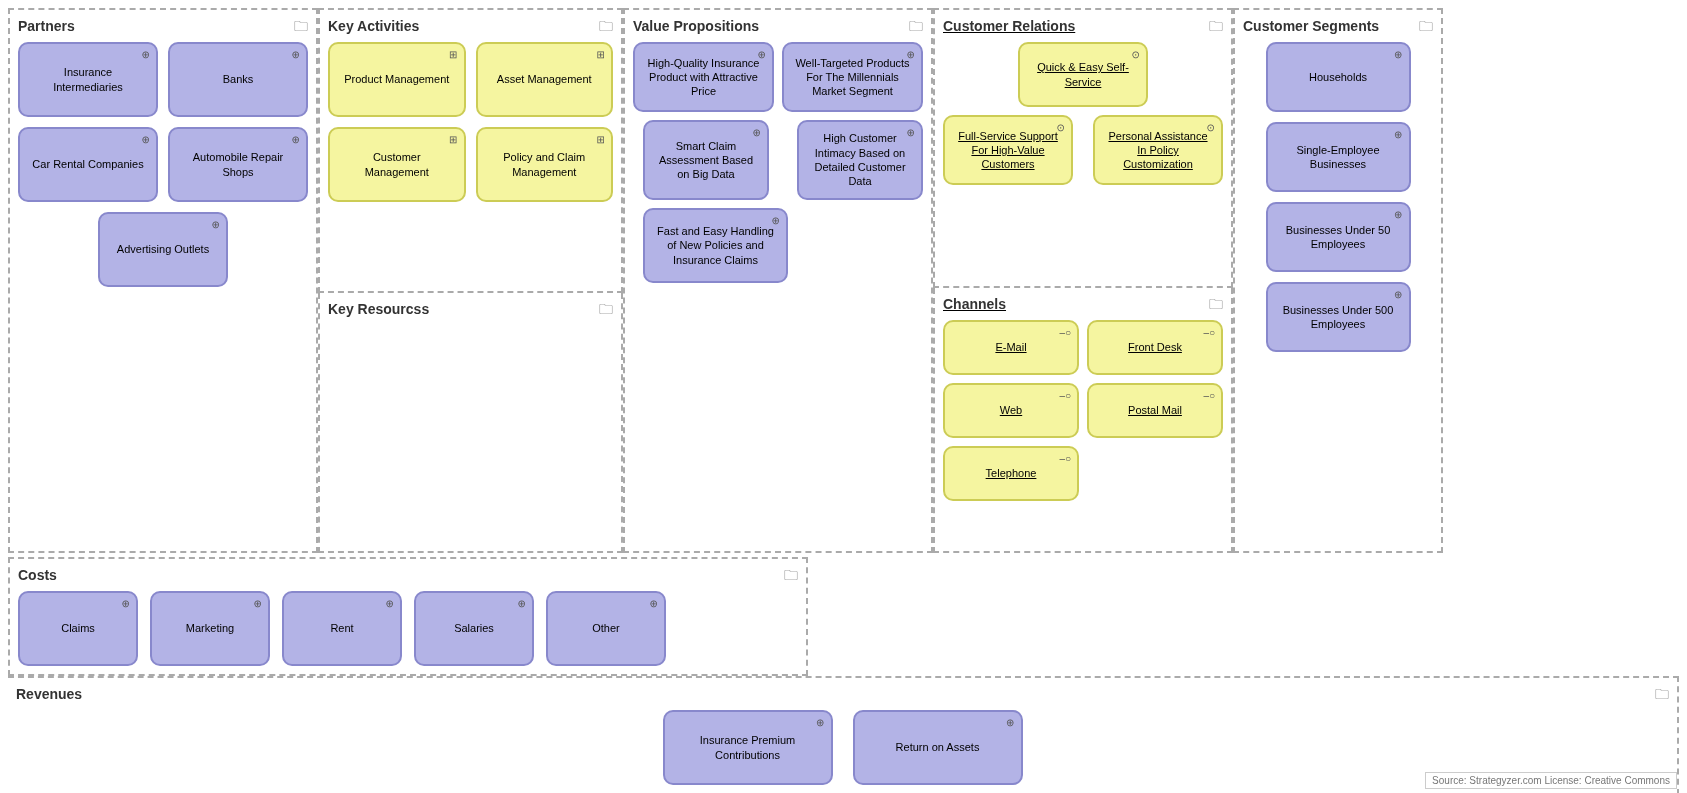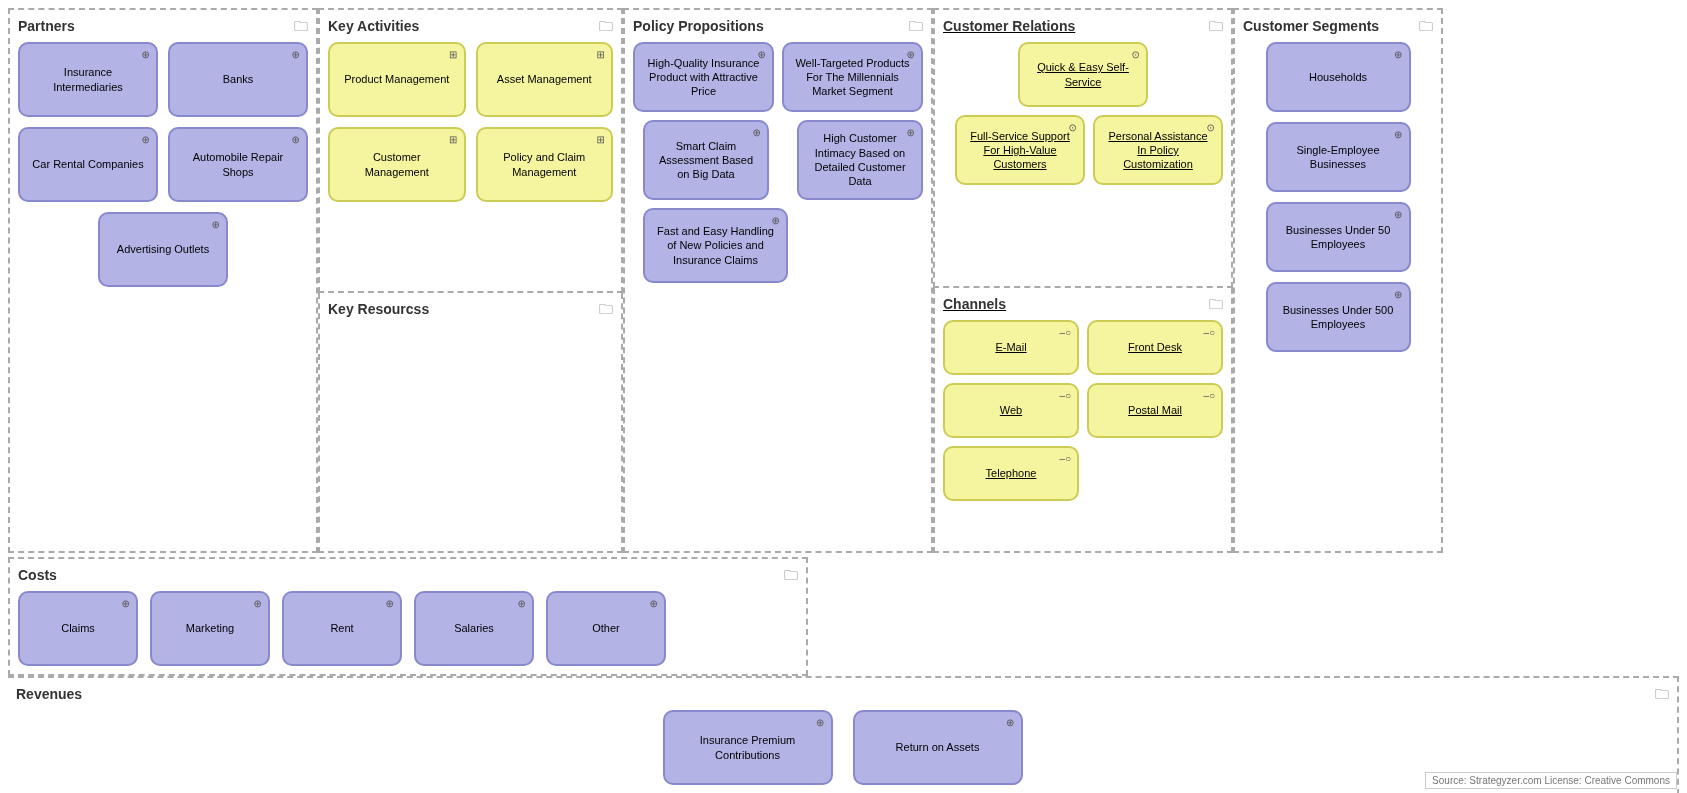--- a/index.html
+++ b/index.html
@@ -320,21 +320,21 @@
           </div>
         </div>
       </div>
       <div class="section-resources-inner">
         <span class="section-title">Key Resourcss</span>
         <span class="section-icon">🗀</span>
       </div>
     </div>
 
     <div class="section section-value">
-      <span class="section-title">Policy Propositions</span>
+      <span class="section-title">Value Propositions</span>
       <span class="section-icon">🗀</span>
       <div class="value-cards">
         <div class="value-row">
           <div class="card card-purple" style="width:155px; min-height:70px;">
             <span>High-Quality Insurance Product with Attractive Price</span>
             <span class="card-icon">⊕</span>
           </div>
           <div class="card card-purple" style="width:155px; min-height:70px;">
             <span>Well-Targeted Products For The Millennials Market Segment</span>
             <span class="card-icon">⊕</span>
@@ -363,21 +363,21 @@
       <div class="section-relations-inner">
         <span class="section-title">Customer Relations</span>
         <span class="section-icon">🗀</span>
         <div style="display:flex; flex-direction:column; gap:8px; margin-top:8px;">
           <div style="display:flex; justify-content:center;">
             <div class="card card-yellow" style="width:130px; min-height:65px;">
               <span>Quick &amp; Easy Self-Service</span>
               <span class="card-icon">⊙</span>
             </div>
           </div>
-          <div style="display:flex; gap:8px; justify-content:flex-end;">
+          <div style="display:flex; gap:8px; justify-content:space-between;">
             <div class="card card-yellow" style="width:130px; min-height:70px;">
               <span>Full-Service Support For High-Value Customers</span>
               <span class="card-icon">⊙</span>
             </div>
             <div class="card card-yellow" style="width:130px; min-height:70px;">
               <span>Personal Assistance In Policy Customization</span>
               <span class="card-icon">⊙</span>
             </div>
           </div>
         </div>

